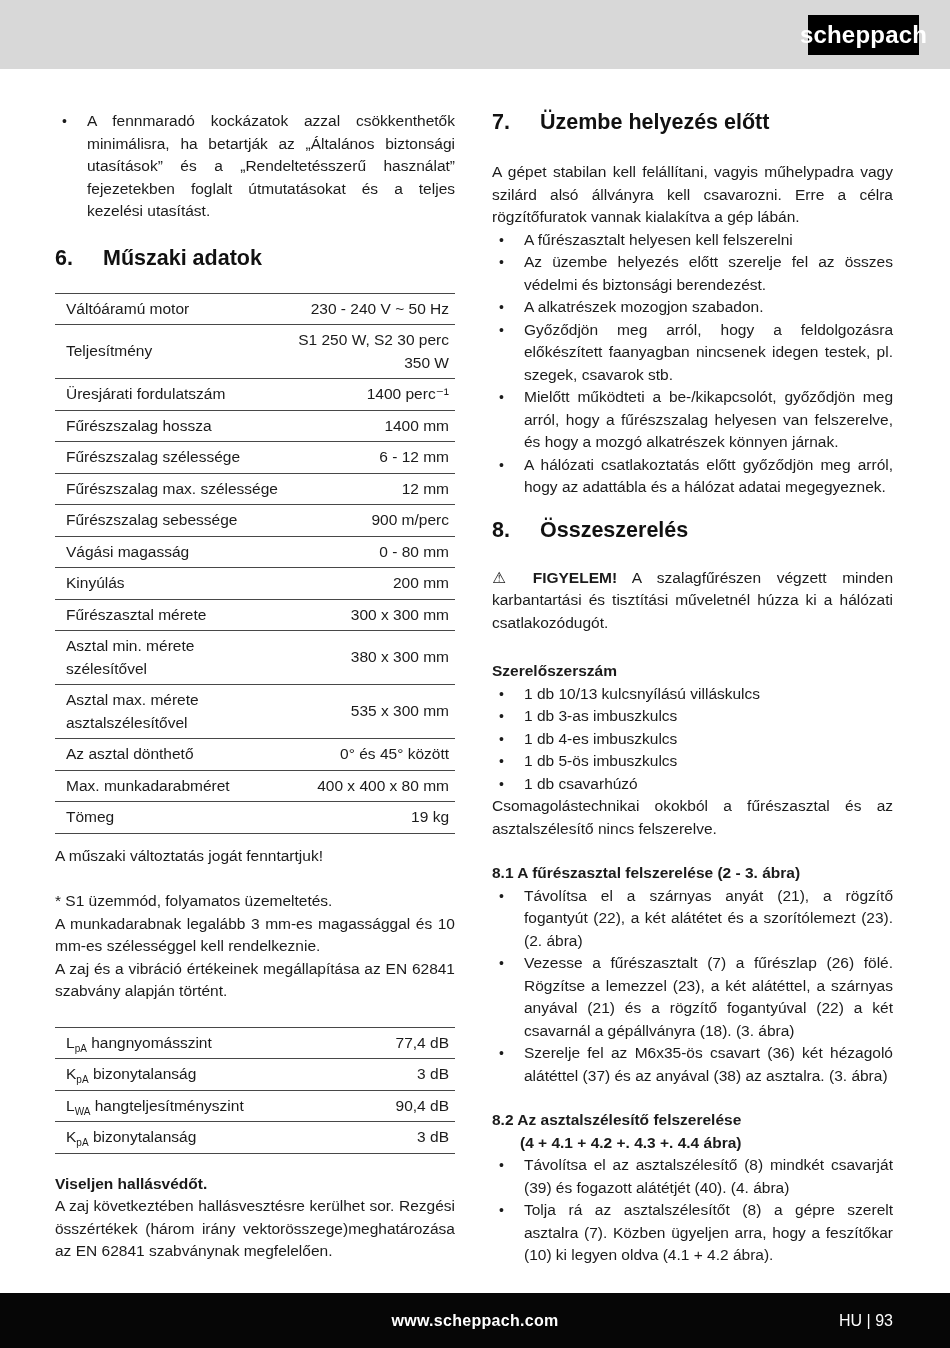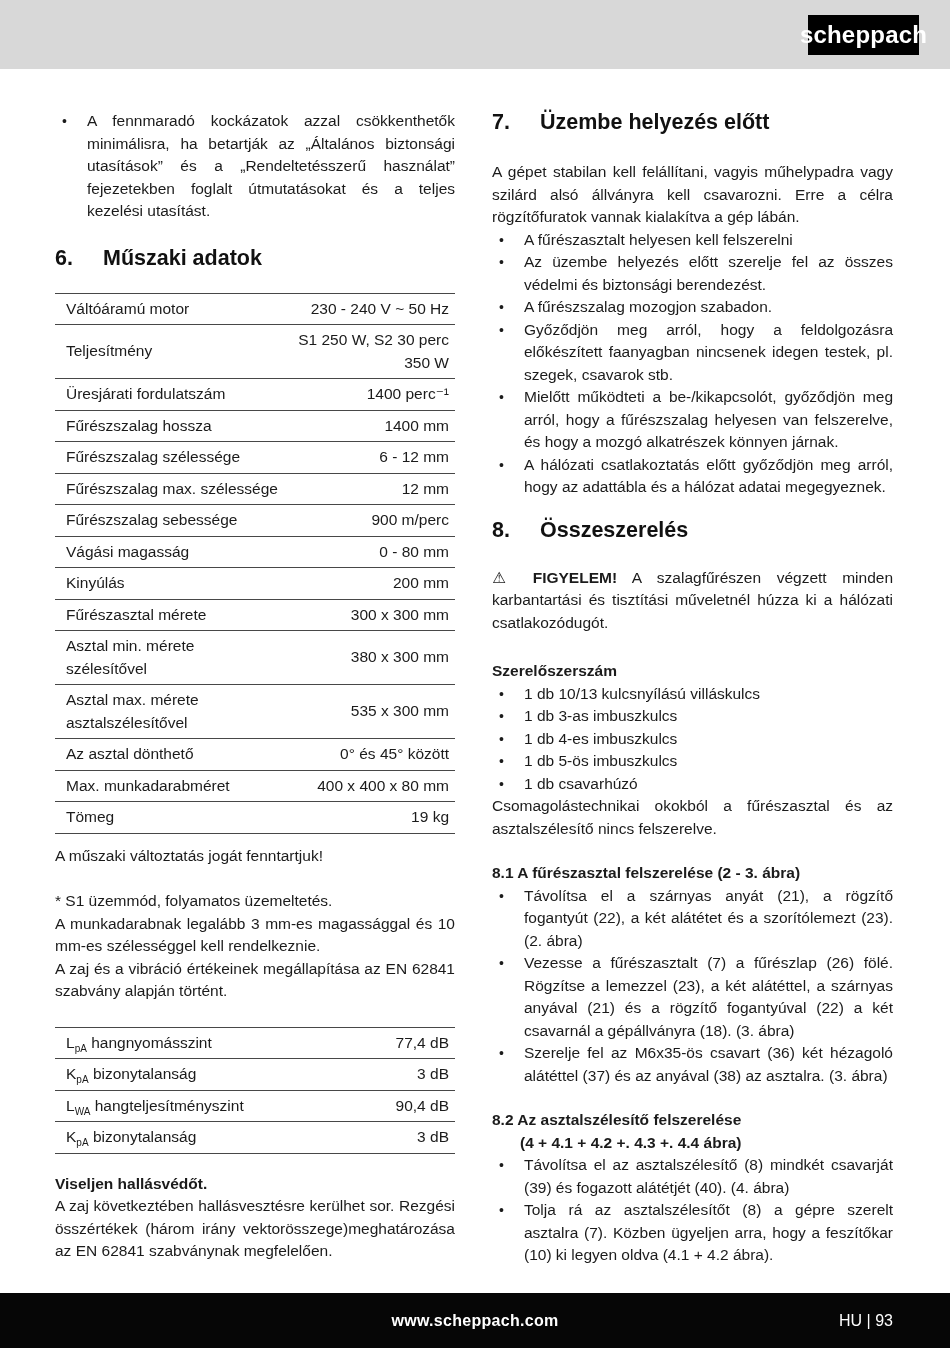--- a/index.html
+++ b/index.html
@@ -211,21 +211,21 @@
     </h2>
 
     <p class="s7-intro">A gépet stabilan kell felállítani, vagyis műhelypadra vagy szilárd alsó állványra kell csavarozni. Erre a célra rögzítőfuratok vannak kialakítva a gép lábán.</p>
 
     <ul>
 
         <li>A fűrészasztalt helyesen kell felszerelni</li>
 
         <li>Az üzembe helyezés előtt szerelje fel az összes védelmi és biztonsági berendezést.</li>
 
-        <li>A fűrészszalag mozogjon szabadon.</li>
+        <li>A alkatrészek mozogjon szabadon.</li>
 
         <li>Győződjön meg arról, hogy a feldolgozásra előkészített faanyagban nincsenek idegen testek, pl. szegek, csavarok stb.</li>
 
         <li>Mielőtt működteti a be-/kikapcsolót, győződjön meg arról, hogy a fűrészszalag helyesen van felszerelve, és hogy a mozgó alkatrészek könnyen járnak.</li>
 
         <li>A hálózati csatlakoztatás előtt győződjön meg arról, hogy az adattábla és a hálózat adatai megegyeznek.</li>
       </ul>
 
     <h2 class="mt-h8">
       <span class="h-num">8.</span>

